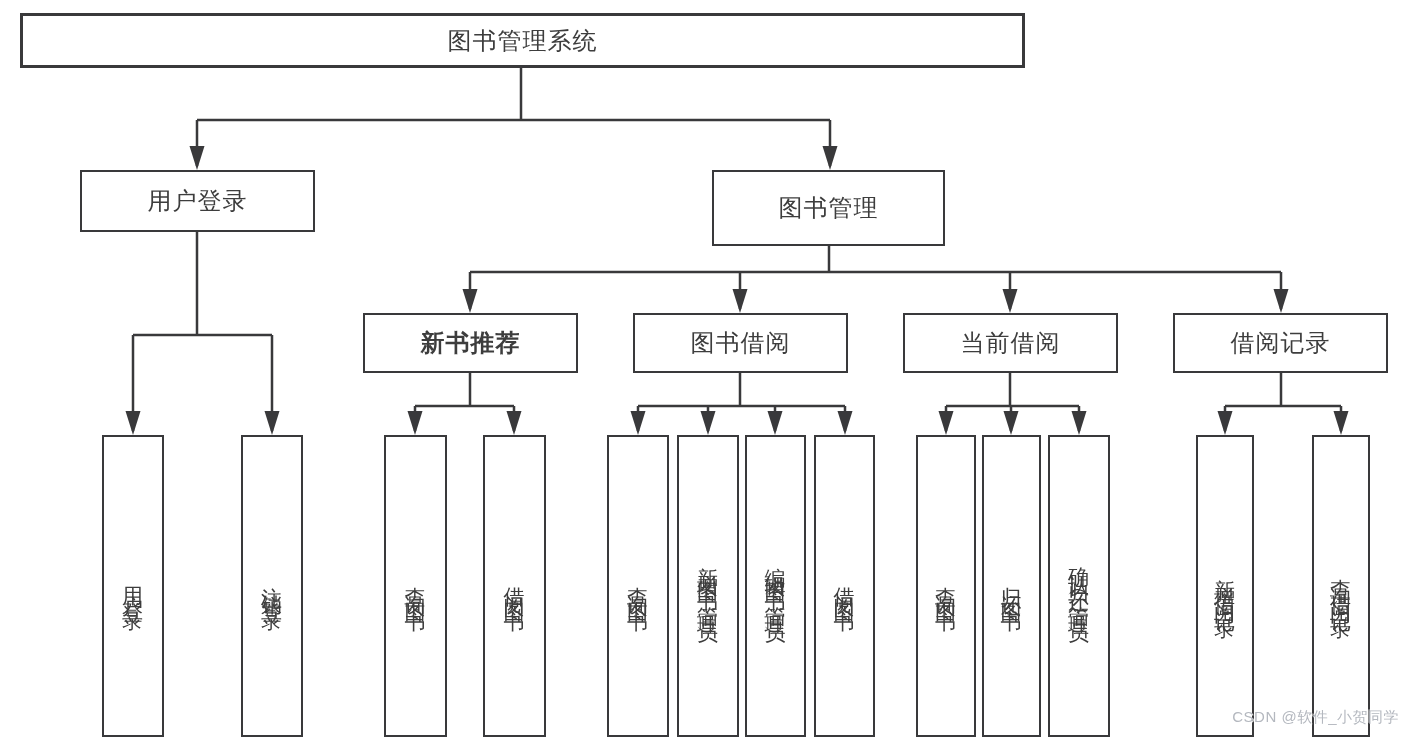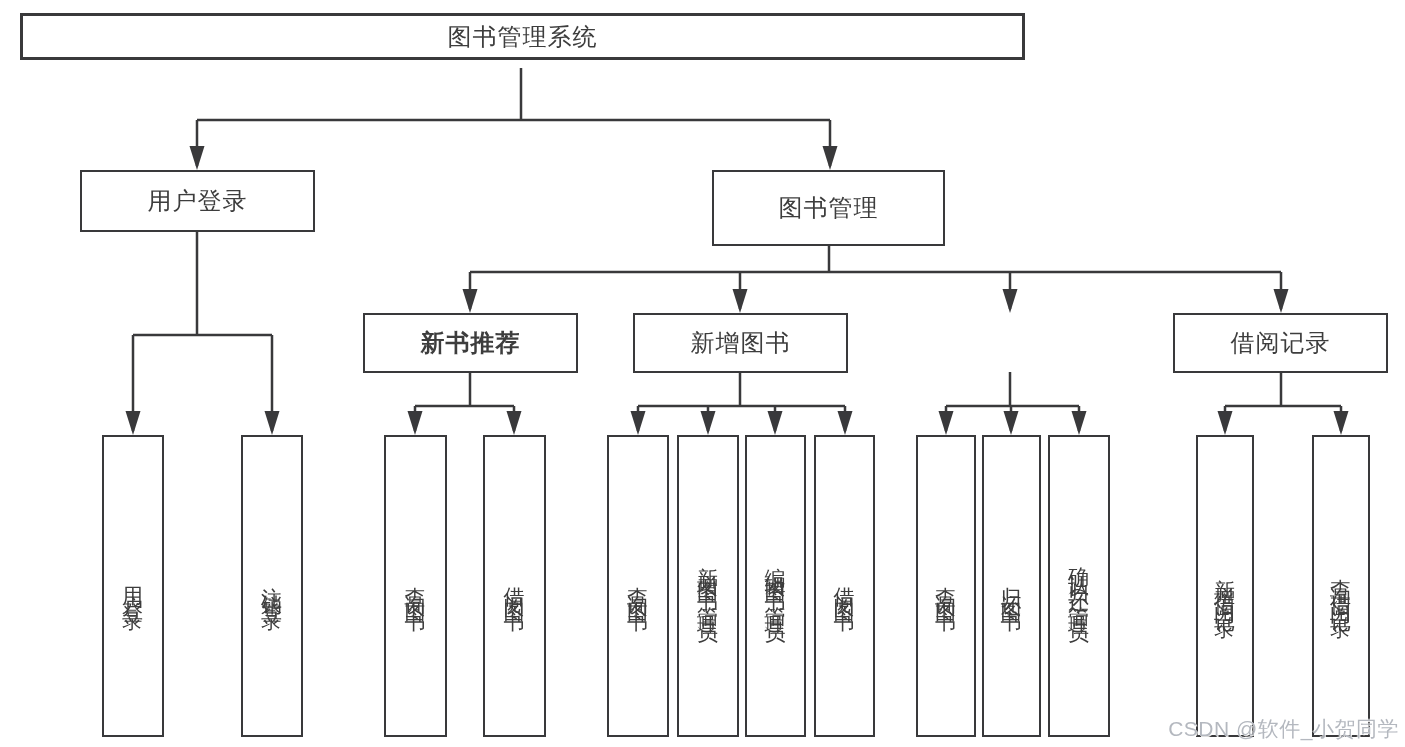--- a/index.html
+++ b/index.html
@@ -33,22 +33,22 @@
   .leaf {
     writing-mode: vertical-rl;
     text-orientation: mixed;
     font-size: 21px;
     letter-spacing: 8px;
     line-height: 1;
   }
   .watermark {
     position: absolute;
     right: 6px;
-    bottom: 4px;
-    font-size: 21px;
+    bottom: 20px;
+    font-size: 15px;
     letter-spacing: 0.5px;
     color: #b4b8bf;
     text-shadow: 1px 1px 0 rgba(255,255,255,0.85), -1px -1px 0 rgba(255,255,255,0.6);
     white-space: nowrap;
   }
 </style>
 </head>
 <body>
 
 <div class="canvas">
@@ -89,27 +89,28 @@
       <polygon points="1003.5,411 1018.5,411 1011,435"></polygon>
       <polygon points="1071.5,411 1086.5,411 1079,435"></polygon>
     </g>
     <g>
       <path d="M1281 372 V406 M1225 406 H1341 M1225 406 V431 M1341 406 V431"></path>
       <polygon points="1217.5,411 1232.5,411 1225,435"></polygon>
       <polygon points="1333.5,411 1348.5,411 1341,435"></polygon>
     </g>
   </svg>
 
-  <div class="node h-node root-node" style="left:20px; top:13px; width:1005px; height:47px;">图书管理系统</div>
+  <div class="node h-node root-node" style="left:20px; top:13px; width:1005px; height:55px;">图书管理系统</div>
 
   <div class="node h-node" style="left:80px; top:170px; width:235px; height:62px;">用户登录</div>
   <div class="node h-node" style="left:712px; top:170px; width:233px; height:76px;">图书管理</div>
 
   <div class="node h-node" style="left:363px; top:313px; width:215px; height:60px;font-weight:bold;">新书推荐</div>
-  <div class="node h-node" style="left:633px; top:313px; width:215px; height:60px;">新增图书</div>
+  <div class="node h-node" style="left:633px; top:313px; width:215px; height:60px;">图书借阅</div>
+  <div class="node h-node" style="left:903px; top:313px; width:215px; height:60px;">当前借阅</div>
   <div class="node h-node" style="left:1173px; top:313px; width:215px; height:60px;">借阅记录</div>
 
   <div class="node leaf" style="left:102px; top:435px; width:62px; height:302px;">用户登录</div>
   <div class="node leaf" style="left:241px; top:435px; width:62px; height:302px;">注销登录</div>
 
   <div class="node leaf" style="left:384px; top:435px; width:63px; height:302px;">查询图书</div>
   <div class="node leaf" style="left:483px; top:435px; width:63px; height:302px;">借阅图书</div>
 
   <div class="node leaf" style="left:607px; top:435px; width:62px; height:302px;">查询图书</div>
   <div class="node leaf" style="left:677px; top:435px; width:62px; height:302px;">新增图书（管理员）</div>

